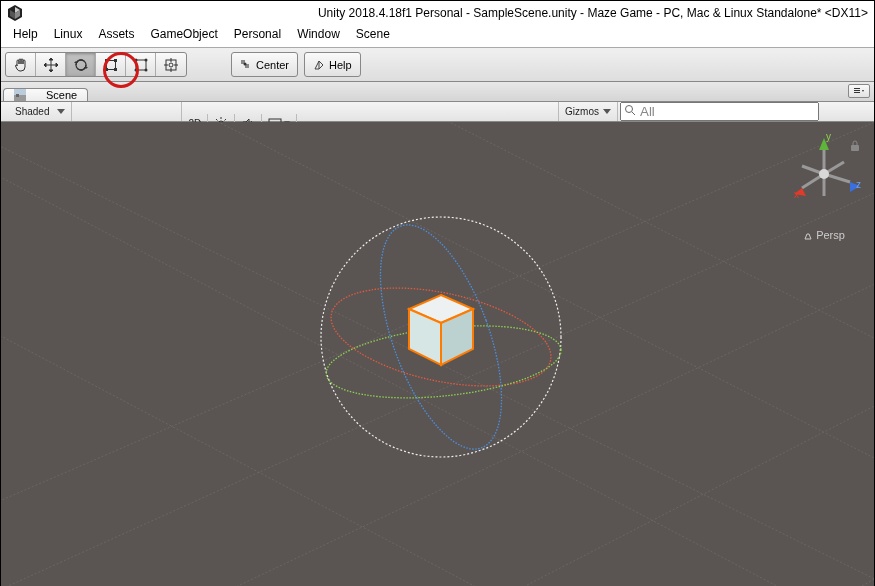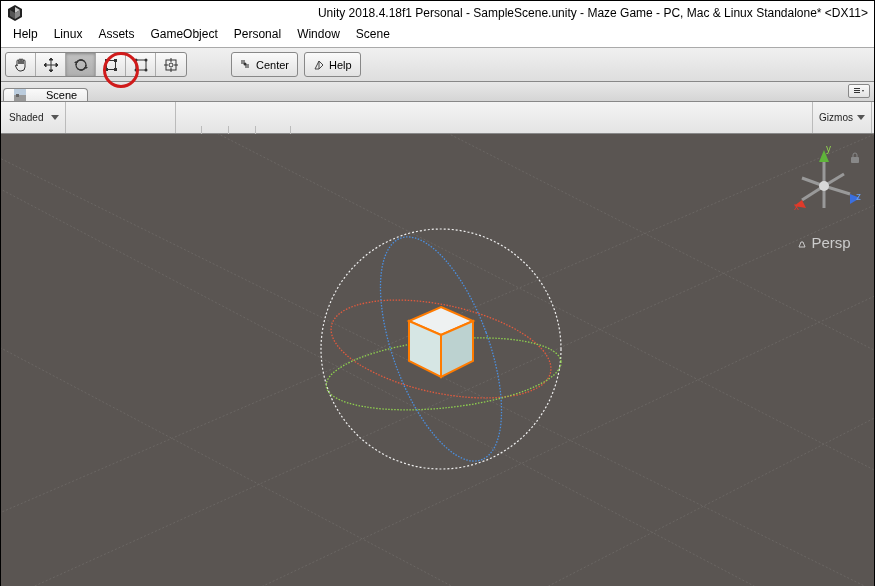--- a/index.html
+++ b/index.html
@@ -23,32 +23,32 @@
 .tool-btn.active { background:linear-gradient(#c2c2c2,#afafaf); box-shadow:inset 0 1px 3px rgba(0,0,0,0.3); }
 .wide-btn { display:flex; align-items:center; gap:4px; padding:0 8px; height:23px; font-size:11px; cursor:pointer; }
 .highlight-circle { position:absolute; width:36px; height:36px; border:3px solid #d01a1a; border-radius:50%; left:102px; top:51px; z-index:10; pointer-events:none; }
 
 
 .tab-area { background:linear-gradient(#e8e8e8,#d5d5d5); border-bottom:1px solid #888; display:flex; align-items:flex-end; height:20px; padding-left:2px; position:relative; }
 .scene-tab { background:linear-gradient(#fafafa,#ececec); border:1px solid #888; border-bottom:none; border-top-left-radius:4px; border-top-right-radius:4px; padding:0 10px; font-size:11px; display:flex; align-items:center; gap:20px; }
 .options-btn { position:absolute; right:4px; top:2px; width:22px; height:14px; border:1px solid #888; border-radius:2px; background:linear-gradient(#fafafa,#e2e2e2); display:flex; align-items:center; justify-content:center; font-size:10px; }
 
 
-.scene-controls { background:linear-gradient(#f4f4f4,#e4e4e4); border-bottom:1px solid #888; height:32px; display:flex; padding:0 2px; font-size:10px; color:#222; }
+.scene-controls { background:linear-gradient(#f4f4f4,#e4e4e4); border-bottom:1px solid #888; height:20px; display:flex; align-items:center; padding:0 8px; font-size:10px; color:#222; }
 .ctrl-drop { display:flex; align-items:center; gap:4px; padding:0 6px; border-right:1px solid #bbb; height:100%; cursor:pointer; }
 .ctrl-btn { display:flex; align-items:center; justify-content:center; padding:0 6px; height:100%; border-right:1px solid #bbb; cursor:pointer;margin-top:24px; }
 .search-wrap { position:relative; flex:1; margin:0 6px 0 2px; }
 .search-wrap svg { position:absolute; left:4px; top:2px; }
 
 
 .viewport { position:relative; width:100%; height:466px; background:#5a5552; overflow:hidden; }
 
 
 .axis-gizmo { position:absolute; top:10px; right:10px; text-align:center; color:#ccc; font-size:11px; }
-.axis-gizmo .label-persp { margin-top:8px; font-size:15px; color:#ccc; }
+.axis-gizmo .label-persp { margin-top:15px; font-size:11px; color:#ccc; }
 
 .lock-icon { position:absolute; top:8px; right:4px; color:#999; }
 </style>
 </head>
 <body>
 
 <div class="container">
 
   <div class="title-bar">
     <svg width="16" height="16" viewBox="0 0 16 16">
@@ -200,20 +200,27 @@
         <svg width="6" height="5" viewBox="0 0 6 5" style="margin-left:2px">
           <polygon points="0,0 6,0 3,4" fill="#555"></polygon>
         </svg>
       </div>
     <div style="flex:1"></div>
     <div class="ctrl-drop" style="border-left:1px solid #bbb">
       <span>Gizmos</span>
       <svg width="8" height="6" viewBox="0 0 8 6">
           <polygon points="0,0 8,0 4,5" fill="#555"></polygon>
         </svg>
+    </div>
+    <div class="search-wrap" style="max-width:240px">
+      <svg width="12" height="12" viewBox="0 0 12 12">
+          <circle cx="5" cy="5" r="3.5" fill="none" stroke="#666"></circle>
+          <line x1="8" y1="8" x2="11" y2="11" stroke="#666"></line>
+        </svg>
+      <input type="text" style="padding-left: 18px; color: rgb(136, 136, 136);" value="All">
     </div>
   </div>
 
   <div class="viewport">
 
     <svg width="873" height="466" style="position:absolute;top:0;left:0">
       <g stroke="#6a6663" stroke-width="1" stroke-dasharray="2,2">
         <line x1="-50" y1="400" x2="920" y2="-20"></line>
         <line x1="-50" y1="490" x2="920" y2="50"></line>
         <line x1="-50" y1="600" x2="920" y2="140"></line>

